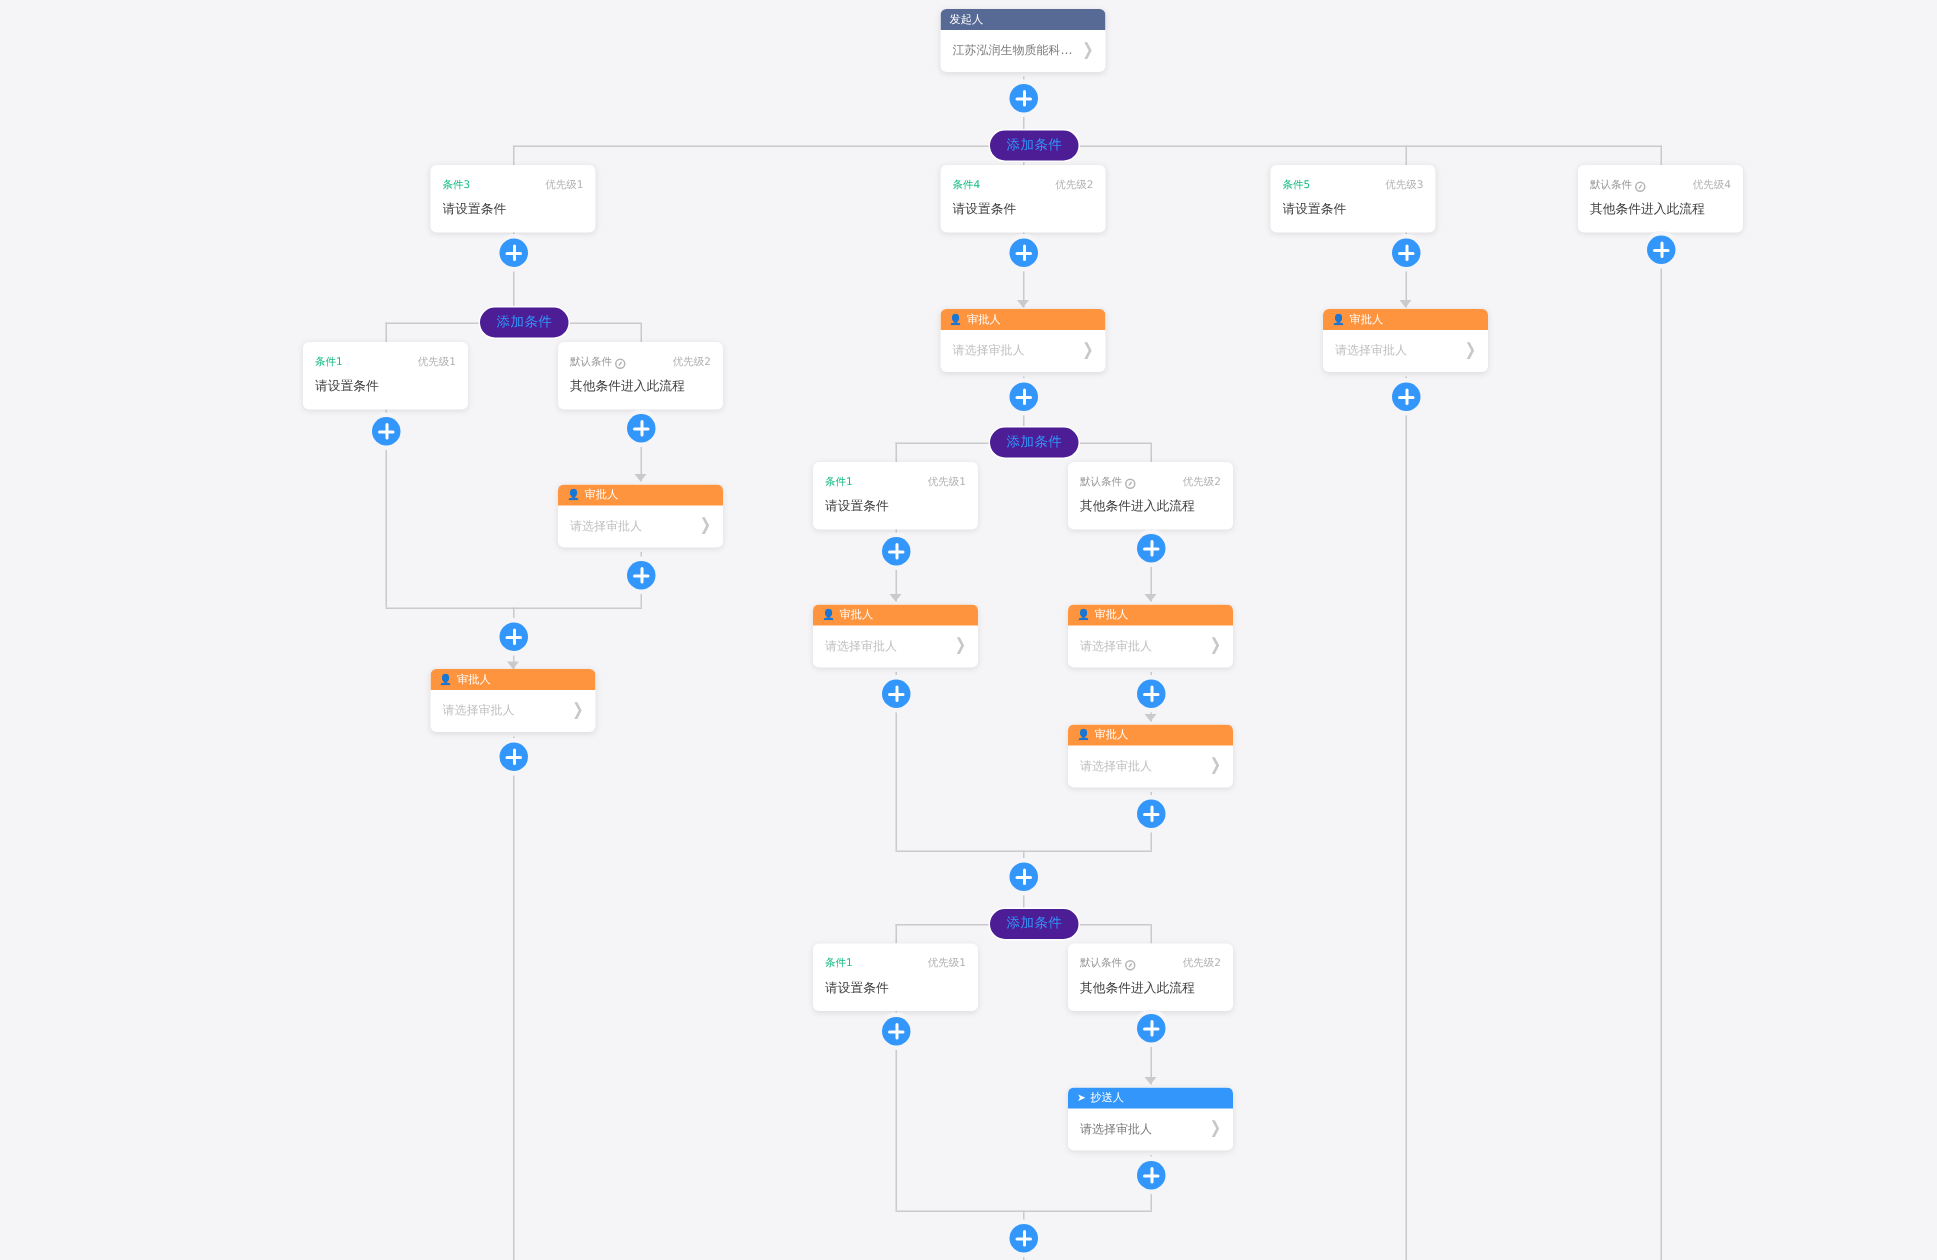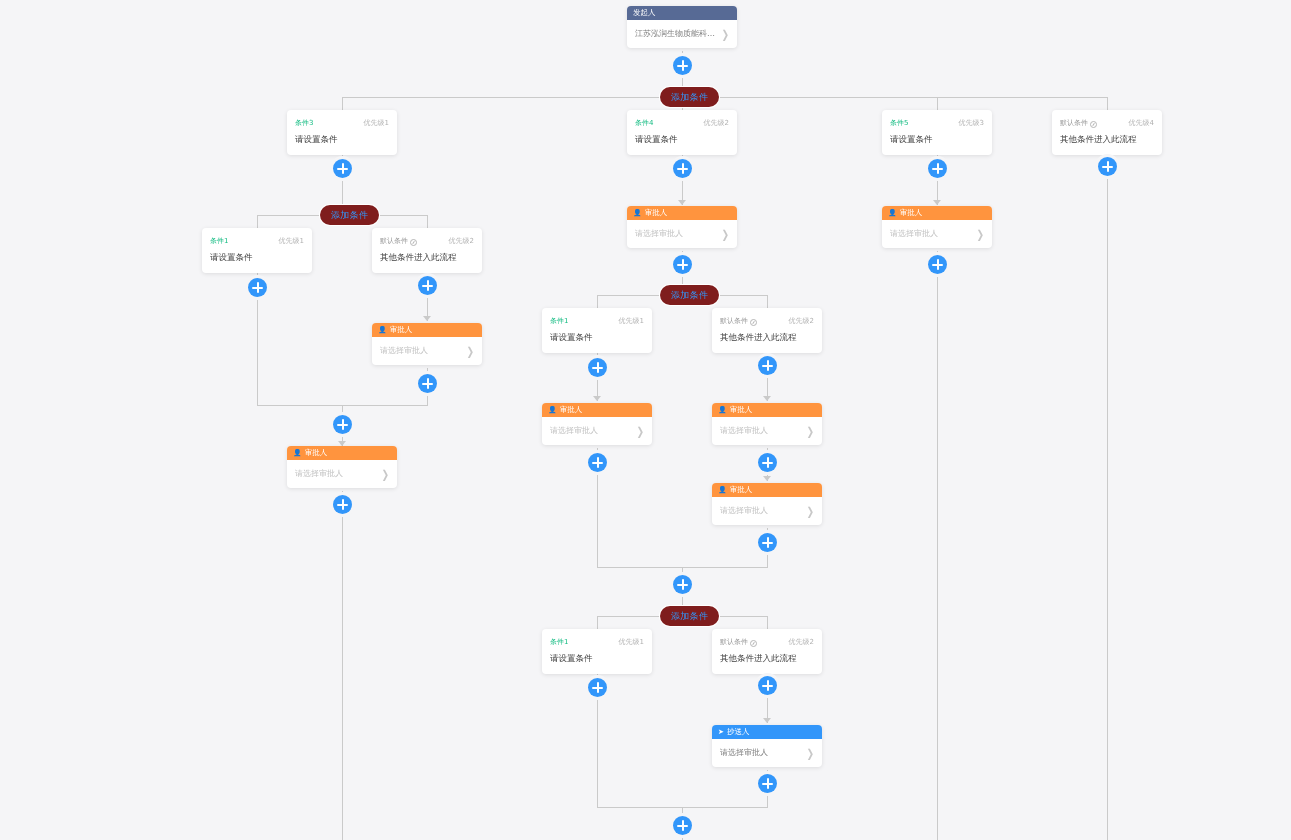--- a/index.html
+++ b/index.html
@@ -30,21 +30,21 @@
   }
   .plus::before, .plus::after {
     content: ""; position: absolute; background: #fff; border-radius: 1px;
   }
   .plus::before { left: 4px; top: 8.5px; width: 11px; height: 2px; }
   .plus::after  { left: 8.5px; top: 4px; width: 2px; height: 11px; }
 
   
   .addcond {
     position: absolute; height: 20px; line-height: 20px;
-    padding: 0 11px; border-radius: 10px; background: #7f1d1d;
+    padding: 0 11px; border-radius: 10px; background: #4c1d95;
     color: #3296fa; font-size: 9px; white-space: nowrap;
     cursor: pointer; z-index: 6; letter-spacing: .3px;
     box-shadow: 0 0 0 1px #ffffff;
   }
 
   
   .node {
     position: absolute; width: 110px; background: #fff;
     border-radius: 4px; z-index: 5; cursor: pointer;
     box-shadow: 0 1px 4px rgba(0,0,0,.10);
@@ -135,21 +135,21 @@
   <div class="cond" style="left:627px; top:110px;">
     <div class="top">
       <span class="cname">
           <span>条件4</span>
         </span>
       <span class="prio">优先级2</span>
     </div>
     <div class="cbody">请设置条件</div>
   </div>
 
-  <div class="cond" style="left:882px; top:110px;">
+  <div class="cond" style="left:847px; top:110px;">
     <div class="top">
       <span class="cname">
           <span>条件5</span>
         </span>
       <span class="prio">优先级3</span>
     </div>
     <div class="cbody">请设置条件</div>
   </div>
 
   <div class="cond default" style="left:1052px; top:110px;">

